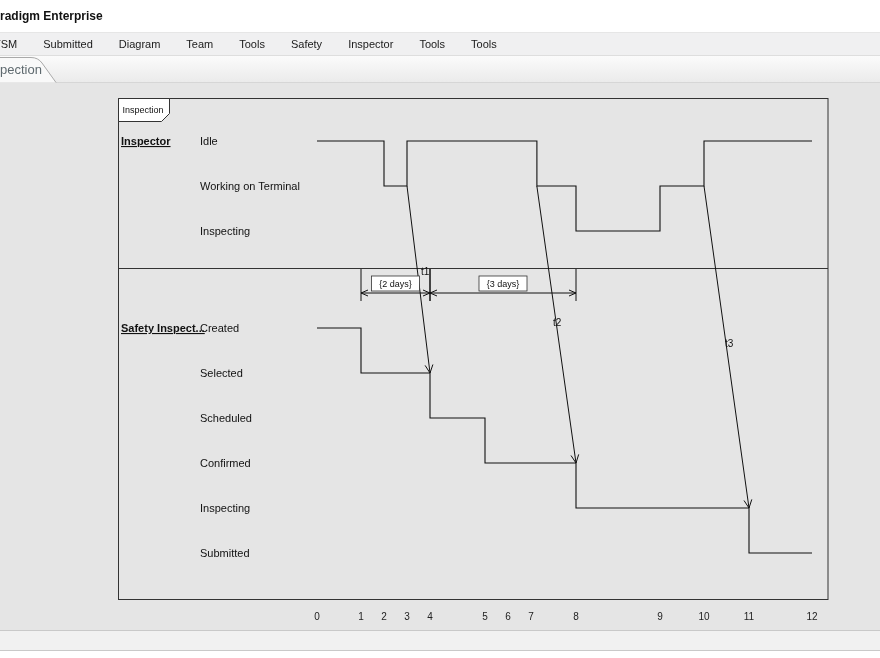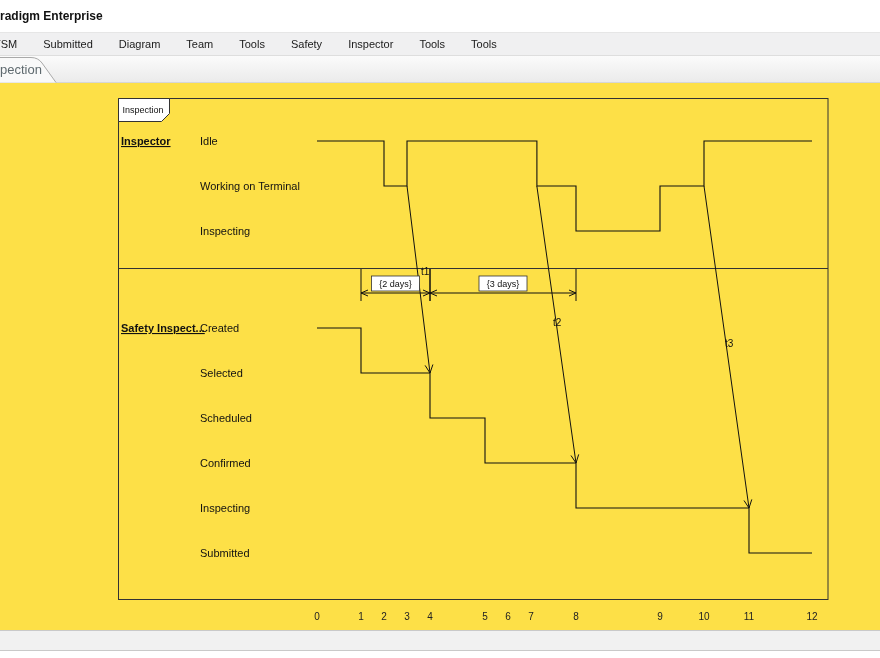--- a/index.html
+++ b/index.html
@@ -26,21 +26,21 @@
     background:linear-gradient(#fbfbfb, #ebebeb);
     border-bottom:1px solid #d6d6d6;
     position:relative;
   }
   .tab { position:absolute; left:0; top:0; width:70px; height:27px; }
   .tab svg { position:absolute; left:0; top:0; display:block; }
   .tab-label {
     position:absolute; left:0; top:6px;
     font-size:13px; color:#5f6a6f; white-space:nowrap;
   }
-  .canvas { height:547px; background:#fde047; position:relative; }
+  .canvas { height:547px; background:#e5e5e5; position:relative; }
   .canvas svg { display:block; }
   .statusbar {
     height:21px; background:#f1f1f1;
     border-top:1px solid #c9c9c9;
     border-bottom:1px solid #c9c9c9;
   }
   .bottom-strip { height:7px; background:#ffffff; }
   svg text { font-family:"Liberation Sans", sans-serif; }
 </style>
 </head>

